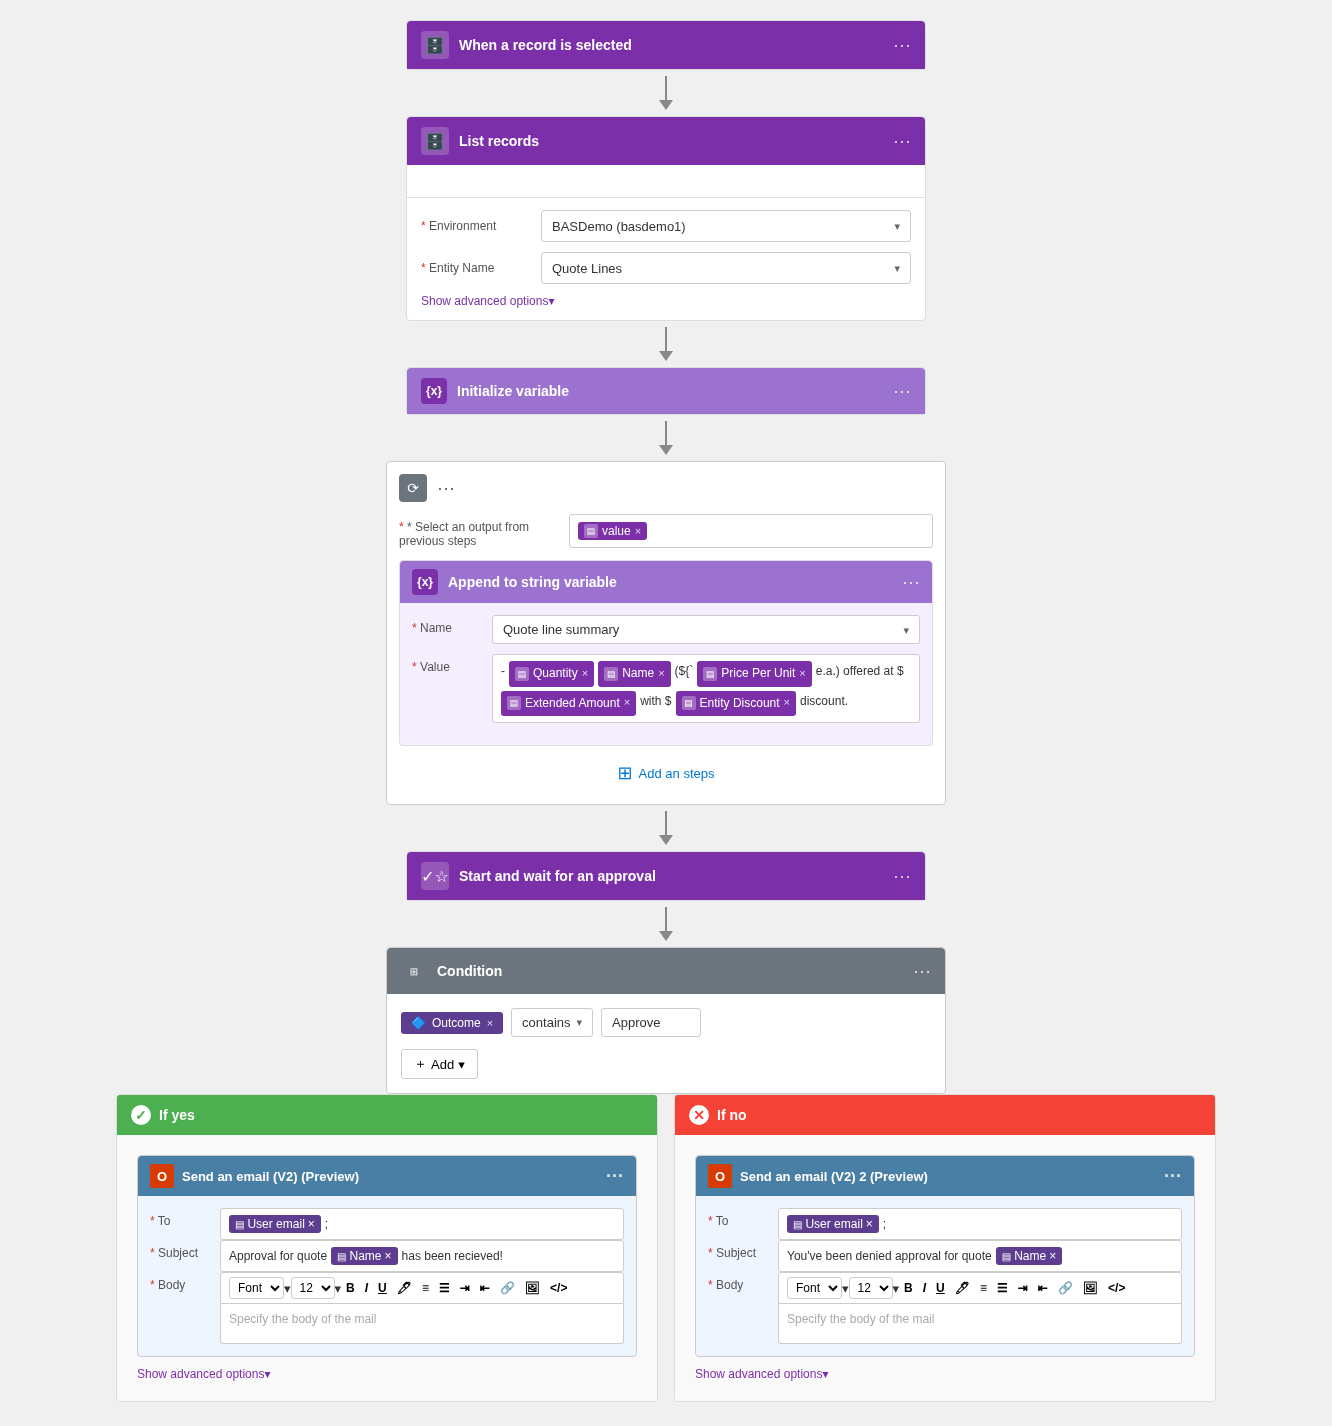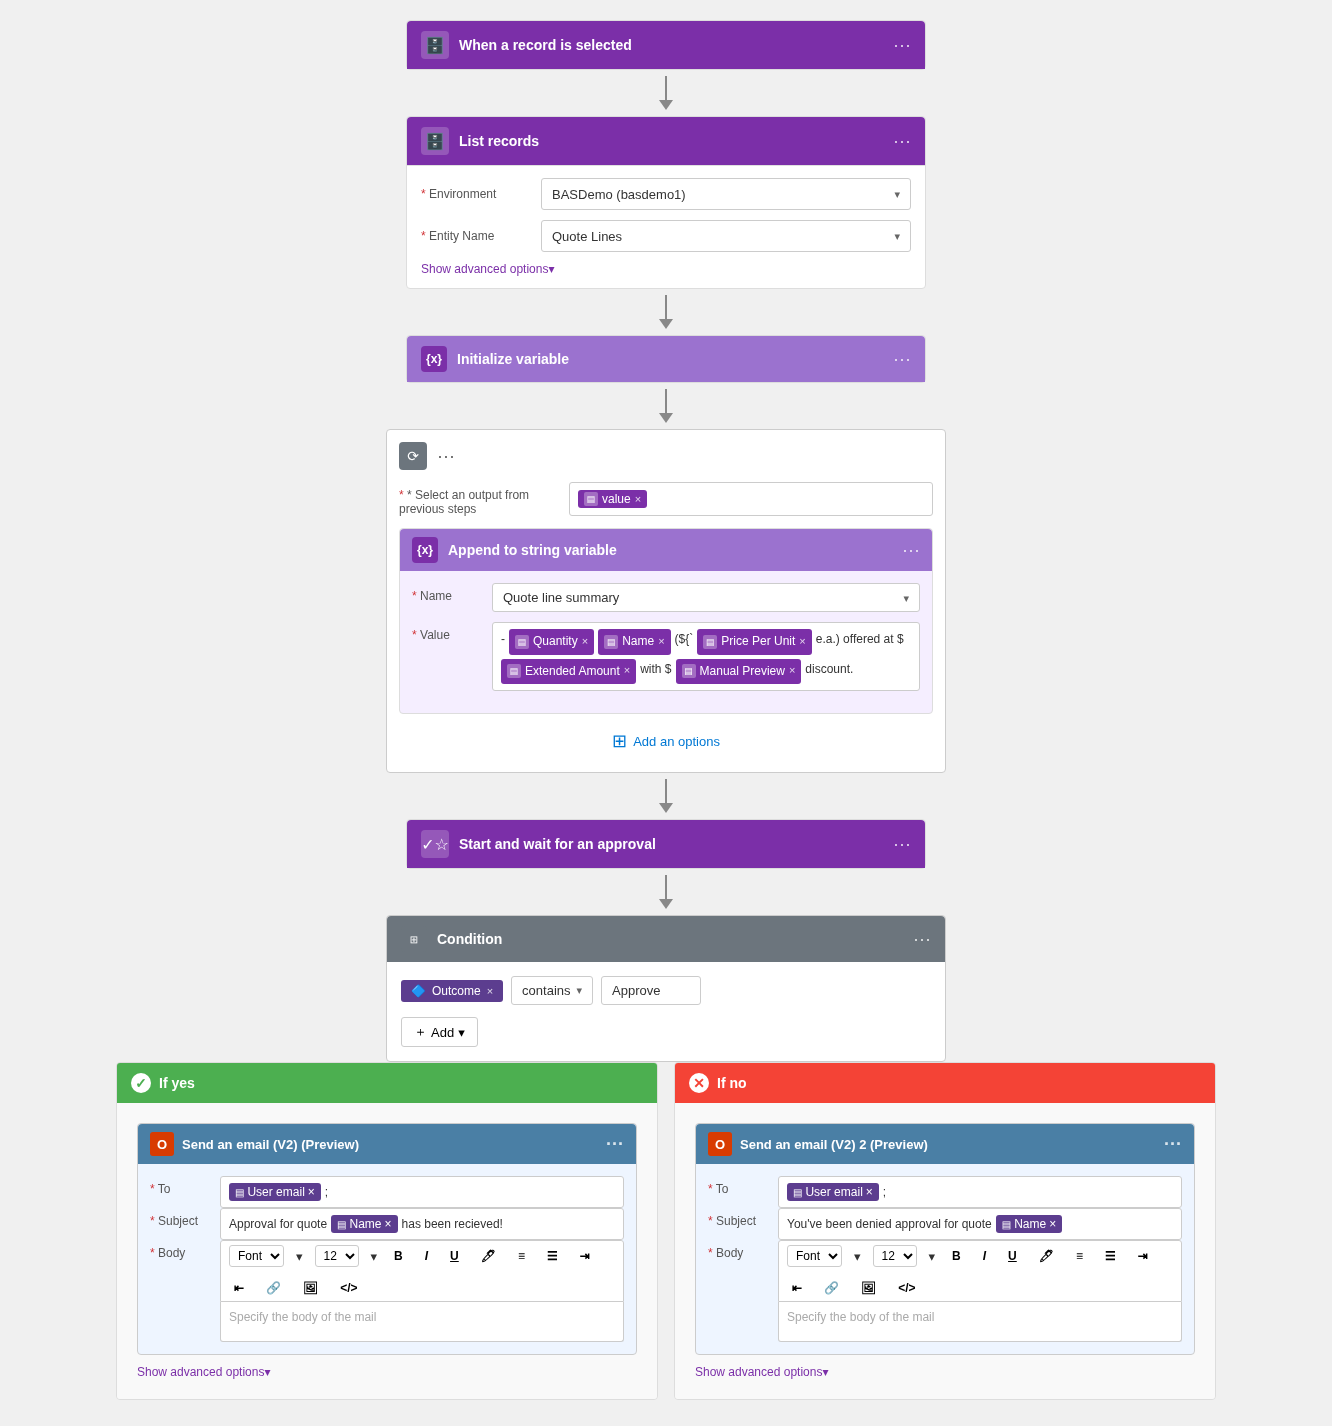--- a/index.html
+++ b/index.html
@@ -59,20 +59,21 @@
     .card-menu {
       font-size: 18px;
       cursor: pointer;
       color: inherit;
       opacity: 0.8;
     }
 
     .card-body {
       padding: 12px 14px;
       border-top: 1px solid #e0e0e0;
+      margin-top: 32px;
     }
 
     .field-row {
       display: flex;
       align-items: center;
       margin-bottom: 10px;
     }
 
     .field-label {
       width: 120px;
@@ -477,21 +478,21 @@
       padding: 2px 6px;
       font-size: 12px;
       display: flex;
       align-items: center;
       gap: 3px;
     }
 
     .toolbar-row {
       display: flex;
       align-items: center;
-      gap: 12px;
+      gap: 0;
       border: 1px solid #ccc;
       border-radius: 3px 3px 0 0;
       padding: 4px 8px;
       background: #fff;
       flex-wrap: wrap;
     }
 
     .toolbar-select {
       border: 1px solid #ccc;
       border-radius: 3px;
@@ -704,32 +705,32 @@
             </div>
             <span>e.a.) offered at $</span>
             <div class="token">
               <div class="token-icon">▤</div>
               <span>Extended Amount</span>
               <span class="token-close">×</span>
             </div>
             <span>with $</span>
             <div class="token">
               <div class="token-icon">▤</div>
-              <span>Manual Preview</span>
+              <span>Entity Discount</span>
               <span class="token-close">×</span>
             </div>
             <span>discount.</span>
           </div>
         </div>
       </div>
     </div>
 
     <div class="add-action-btn">
       <span class="add-action-icon">⊞</span>
-      <span>Add an options</span>
+      <span>Add an steps</span>
     </div>
   </div>
 
   <div class="arrow-down">
     <div class="arrow-line"></div>
     <div class="arrow-head"></div>
   </div>
 
   <div class="card">
     <div class="card-header" style="background:#7B2FA8; color:#fff;">

